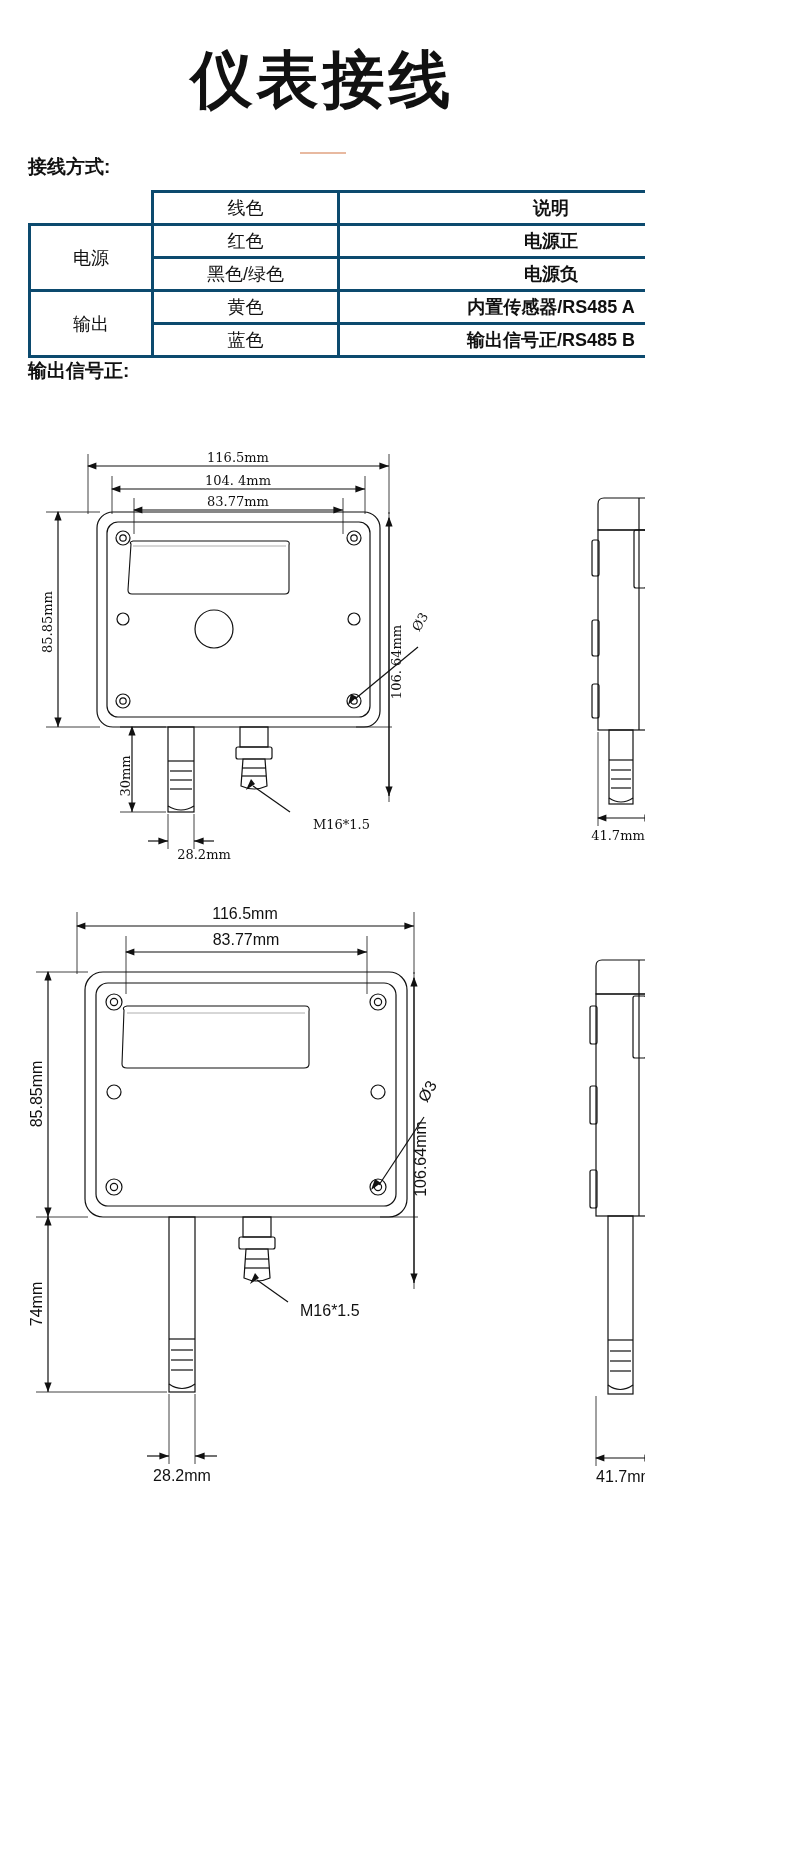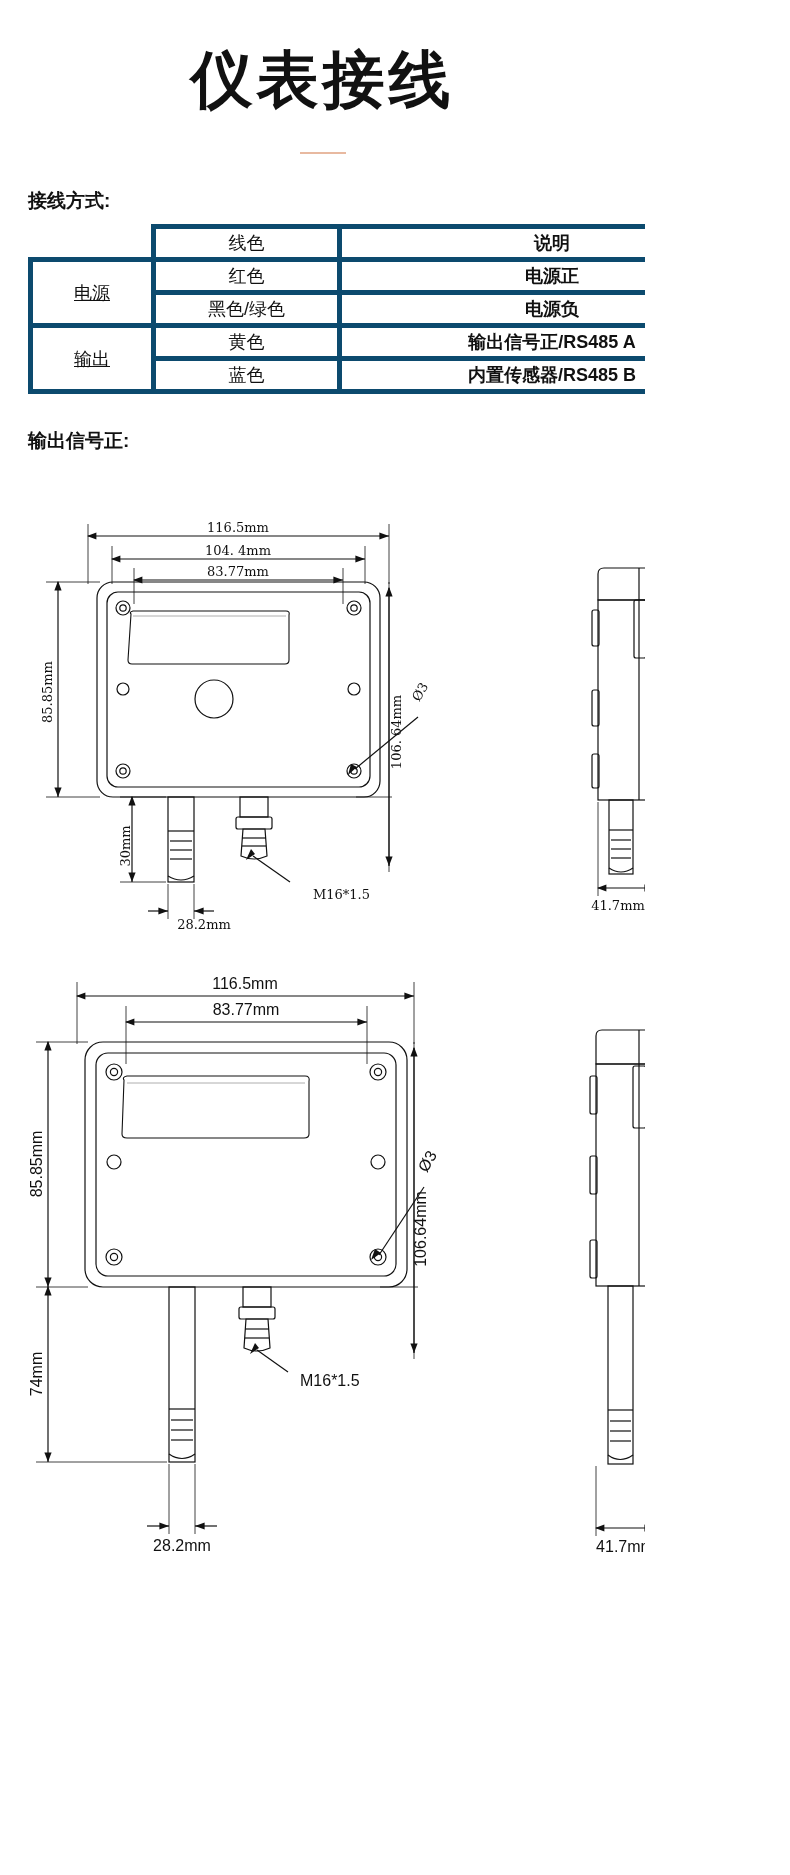--- a/index.html
+++ b/index.html
@@ -32,41 +32,40 @@
     height: 2px;
     background: #e8b9a0;
     margin: 30px auto 0 auto;
   }
 
   
   .section-label {
     font-size: 19px;
     font-weight: bold;
     margin-left: 28px;
-    margin-top: 34px;
     margin-bottom: 10px;
     color: #111;
   }
 
   
   .wiring-table {
     width: 734px;
     margin: 0 0 0 28px;
     border-collapse: collapse;
     table-layout: fixed;
   }
   .wiring-table td {
-    border: 5px solid #0c4a6e;
+    border: 3px solid #0c4a6e;
     height: 33px;
     text-align: center;
     font-size: 18px;
     color: #111;
     padding: 0 4px;
   }
-  .wiring-table .col-a { width: 123px; text-decoration: underline; }
+  .wiring-table .col-a { width: 123px; }
   .wiring-table .col-b { width: 186px; }
   .wiring-table .col-c { width: 425px; font-weight: bold; }
   .wiring-table tr.head td { font-size: 18px; }
   .wiring-table td.blank { border-left: none; border-top: none; }
 
   
   .drawing {
     position: relative;
     width: 790px;
   }
@@ -94,25 +93,25 @@
         <td class="col-b">红色</td>
         <td class="col-c">电源正</td>
       </tr>
       <tr>
         <td class="col-b">黑色/绿色</td>
         <td class="col-c">电源负</td>
       </tr>
       <tr>
         <td class="col-a" rowspan="2">输出</td>
         <td class="col-b">黄色</td>
-        <td class="col-c">输出信号正/RS485 A</td>
+        <td class="col-c">内置传感器/RS485 A</td>
       </tr>
       <tr>
         <td class="col-b">蓝色</td>
-        <td class="col-c">内置传感器/RS485 B</td>
+        <td class="col-c">输出信号正/RS485 B</td>
       </tr>
     </tbody>
   </table>
 
   <div class="section-label">输出信号正:</div>
 
   <div class="drawing">
     <svg width="790" height="490" viewBox="0 0 790 490" xmlns="http://www.w3.org/2000/svg">
       <defs>
         <marker id="ar" markerWidth="9" markerHeight="9" refX="8" refY="3" orient="auto">

